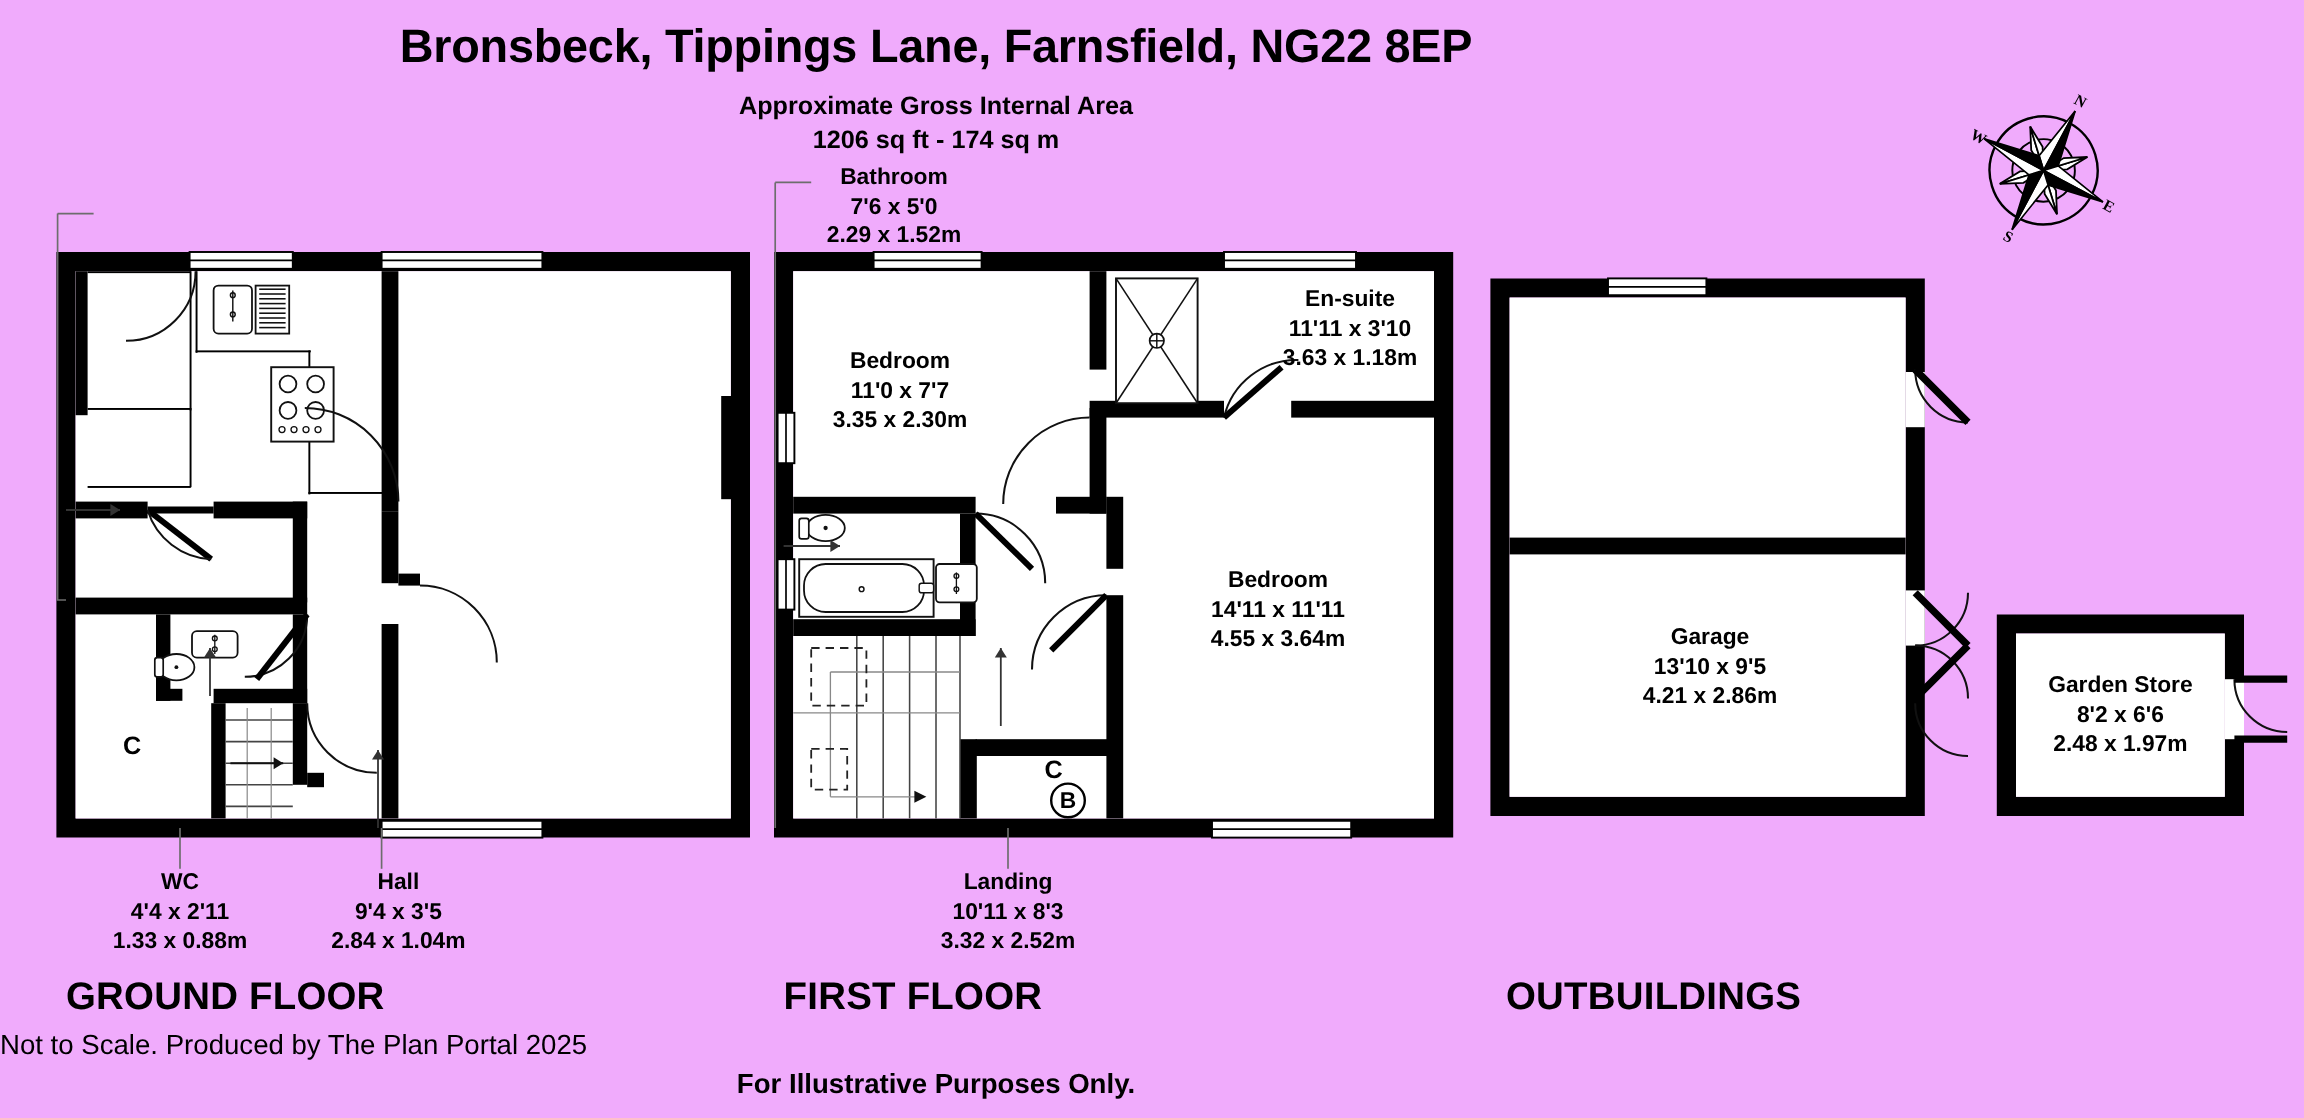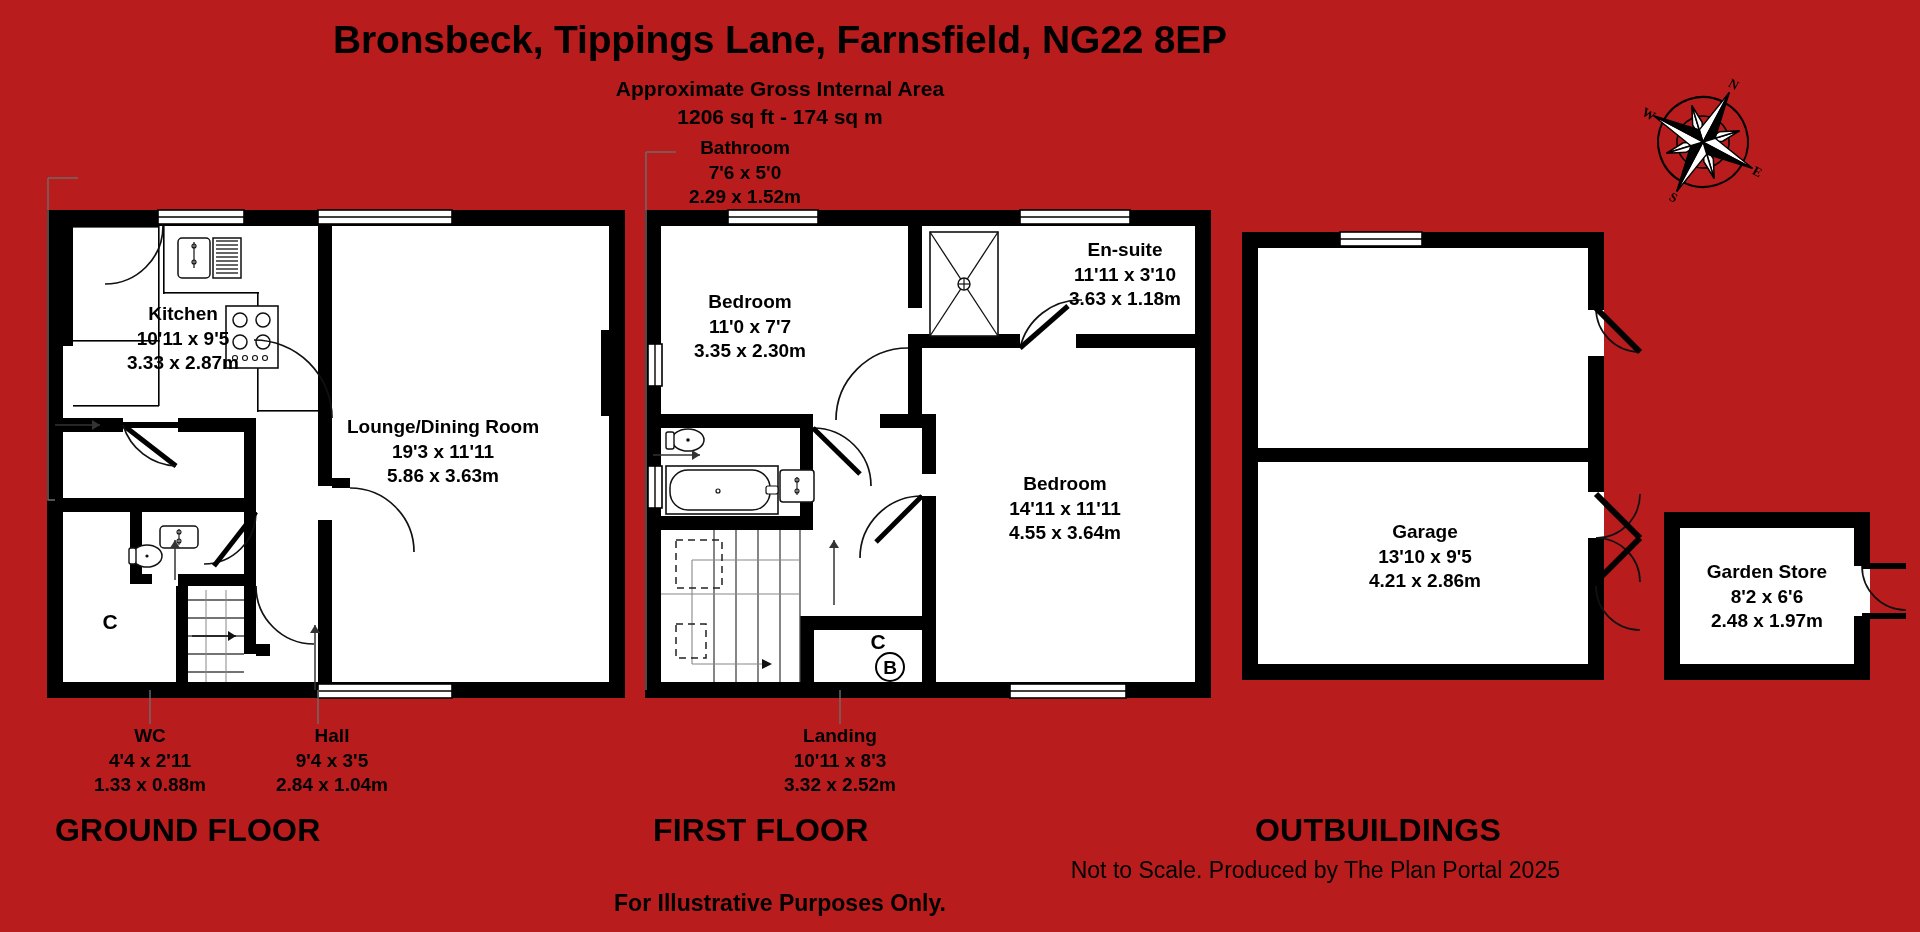--- a/index.html
+++ b/index.html
@@ -6,21 +6,21 @@
   html, body {
     margin: 0; padding: 0;
     background: #ffffff;
     font-family: "Liberation Sans", sans-serif;
     color: #000000;
   }
   #page {
     position: relative;
     width: 1920px;
     height: 932px;
-    background: #b91c1c;
+    background: #f0abfc;
     overflow: hidden;
   }
 
   
   #title {
     position: absolute;
     left: 0; top: 18px;
     width: 1560px;
     text-align: center;
     font-size: 39px;
@@ -389,31 +389,21 @@
       <rect x="1854" y="566" width="16" height="50" fill="#fff"></rect>
       <g fill="none" stroke="#111" stroke-width="1.7">
         <path d="M1906,610 A44,44 0 0 1 1862,566"></path>
       </g>
       <line x1="1862" y1="566" x2="1906" y2="566" stroke="#000" stroke-width="6"></line>
       <line x1="1862" y1="616" x2="1906" y2="616" stroke="#000" stroke-width="6"></line>
     </g>
   </svg>
 
 
-  <div class="lbl" style="left:93px; top:302px; width:180px;">
-    <div>Kitchen</div>
-    <div>10'11 x 9'5</div>
-    <div>3.33 x 2.87m</div>
-  </div>
-
-  <div class="lbl" style="left:318px; top:415px; width:250px;">
-    <div>Lounge/Dining Room</div>
-    <div>19'3 x 11'11</div>
-    <div>5.86 x 3.63m</div>
-  </div>
+
 
   <div class="lbl" style="left:60px; top:724px; width:180px;">
     <div>WC</div>
     <div>4'4 x 2'11</div>
     <div>1.33 x 0.88m</div>
   </div>
 
   <div class="lbl" style="left:242px; top:724px; width:180px;">
     <div>Hall</div>
     <div>9'4 x 3'5</div>
@@ -465,16 +455,16 @@
   <div class="lbl" style="left:1672px; top:560px; width:190px;">
     <div>Garden Store</div>
     <div>8'2 x 6'6</div>
     <div>2.48 x 1.97m</div>
   </div>
 
   <div class="floorcap" style="left:55px; top:812px;">GROUND FLOOR</div>
   <div class="floorcap" style="left:653px; top:812px;">FIRST FLOOR</div>
   <div class="floorcap" style="left:1255px; top:812px;">OUTBUILDINGS</div>
 
-  <div class="footer1" style="left:0; top:857px; width:1560px; text-align:right;">Not to Scale. Produced by The Plan Portal 2025</div>
+  <div class="footer1" style="left:0; top:857px; width:1560px; text-align:left;">Not to Scale. Produced by The Plan Portal 2025</div>
   <div class="footer2" style="left:0; top:890px; width:1560px; text-align:center;">For Illustrative Purposes Only.</div>
 
 </div>
 
 </body></html>

